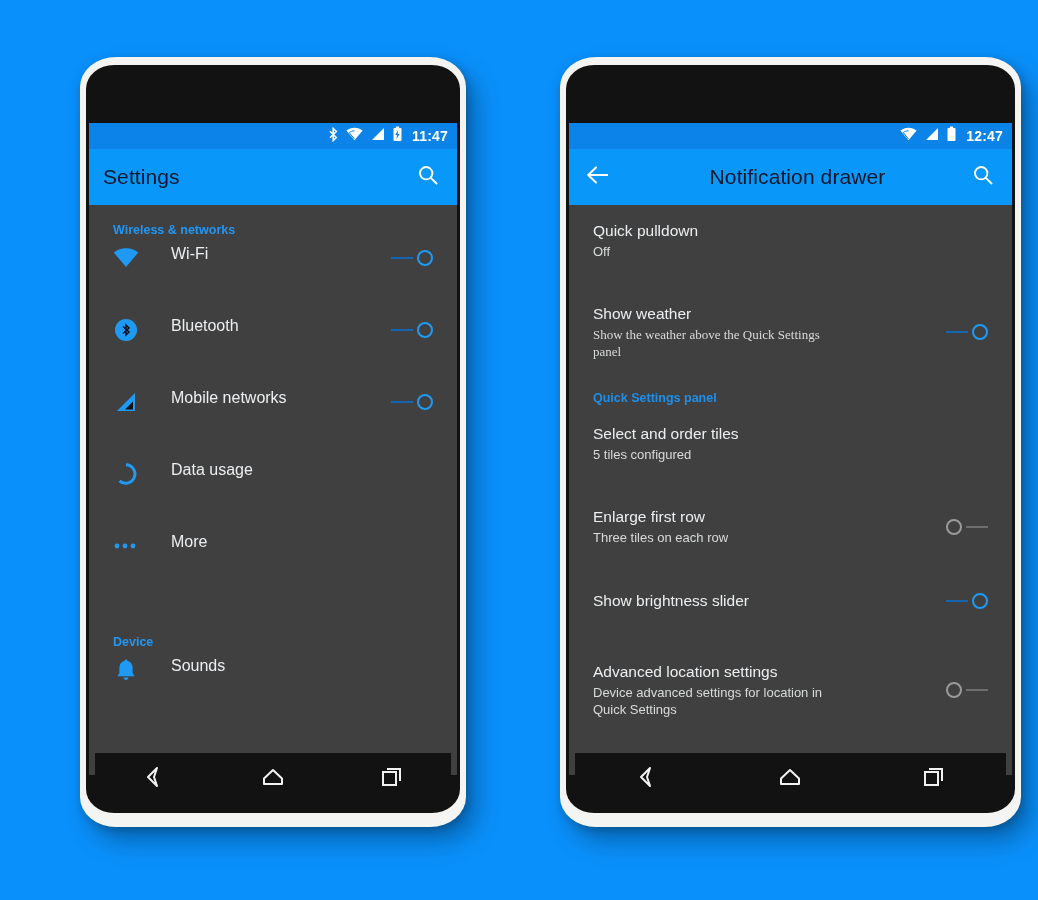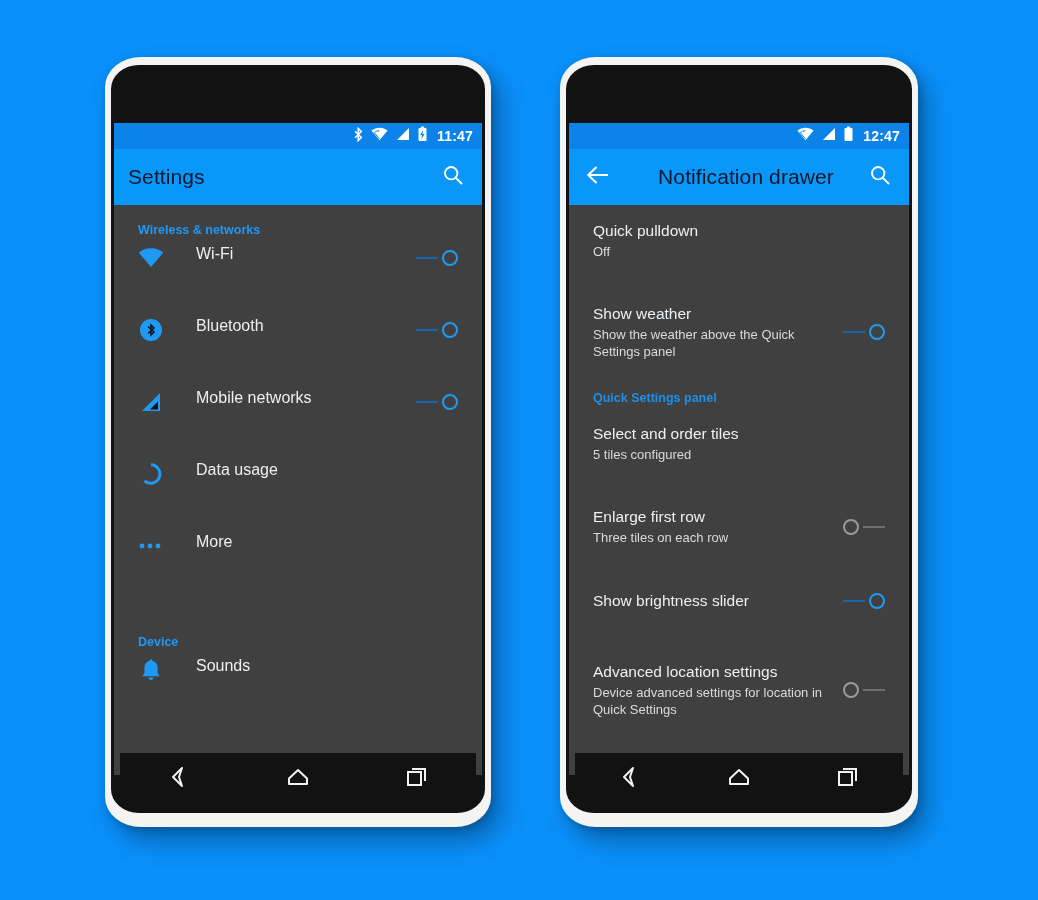--- a/index.html
+++ b/index.html
@@ -13,22 +13,22 @@
     position: relative;
   }
 
   
   .phone {
     position: absolute;
     background: #f4f4f2;
     border-radius: 36px / 30px;
     box-shadow: 10px 14px 26px rgba(0,0,0,0.30), 2px 3px 8px rgba(0,0,0,0.20);
   }
-  .phone.left  { left: 105px;  top: 57px; width: 386px; height: 770px; }
-  .phone.right { left: 560px; top: 57px; width: 358px; height: 770px; }
+  .phone.left  { left: 80px;  top: 57px; width: 386px; height: 770px; }
+  .phone.right { left: 560px; top: 57px; width: 461px; height: 770px; }
 
   .bezel-inner {
     position: absolute;
     left: 6px; top: 8px; right: 6px; bottom: 14px;
     background: #121212;
     border-radius: 28px / 24px;
     overflow: hidden;
   }
 
   .screen {
@@ -365,21 +365,21 @@
       <div class="row-text" style="padding-top:16px;justify-content:center;">
         <div class="txtwrap">
           <div class="t1">Quick pulldown</div>
           <div class="t2">Off</div>
         </div>
       </div>
 
       <div class="row-text" style="margin-top:18px;">
         <div class="txtwrap">
           <div class="t1">Show weather</div>
-          <div class="t2" style="max-width:240px;">Show the weather above the Quick Settings panel</div>
+          <div class="t2" style="max-width:240px;font-family:Liberation Serif, serif;">Show the weather above the Quick Settings panel</div>
         </div>
         <span class="toggle on">
           <span class="track"></span>
           <span class="knob"></span>
         </span>
       </div>
 
       <div class="section-header blue2" style="padding:18px 24px 6px 24px;">Quick Settings panel</div>
 
       <div class="row-text">

